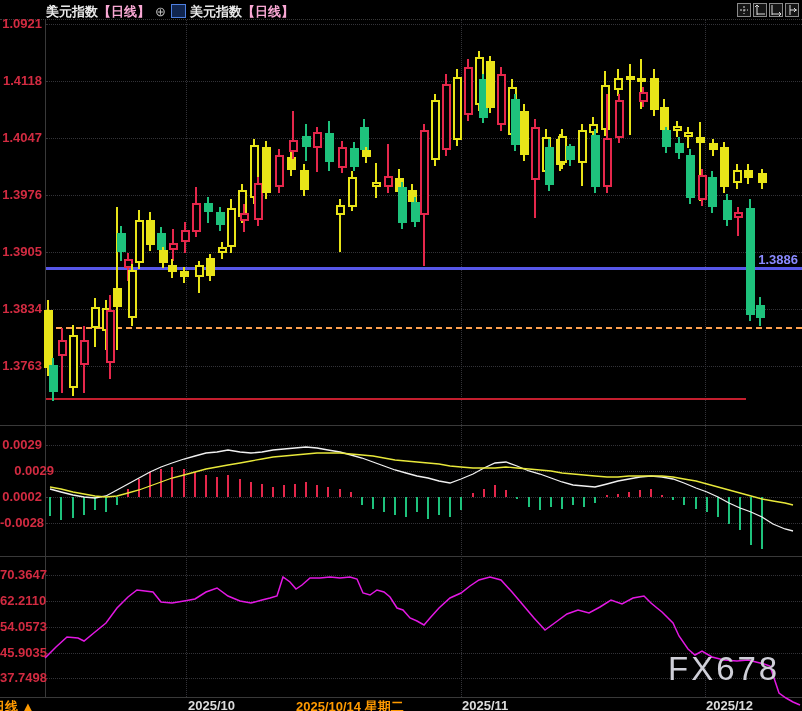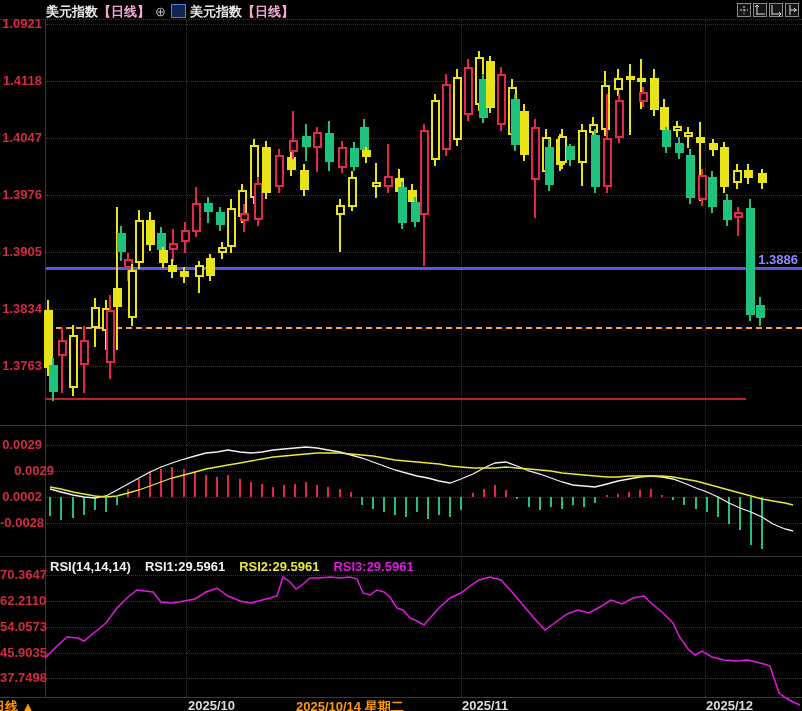--- a/index.html
+++ b/index.html
@@ -368,20 +368,18 @@
         <polyline points="45,658 56,647 67,637 78,638 84,641 95,632 106,623 117,608 128,597 137,590 145,591 153,592 161,602 172,603 184,601 195,599 206,592 217,588 228,596 240,601 251,603 262,600 270,598 277,596 283,577 290,582 296,589 302,585 310,578 320,578 330,577 340,578 350,577 357,579 363,593 370,595 377,590 384,592 390,597 397,608 403,610 410,618 417,621 424,625 430,618 439,608 450,598 461,593 470,586 479,580 490,577 501,580 512,592 523,605 534,618 545,630 556,622 567,614 578,610 589,613 600,607 611,600 622,604 633,598 644,596 651,603 657,608 662,612 673,623 679,636 688,649 695,655 702,651 712,657 724,660 737,661 748,660 756,662 764,664 770,666 775,681 779,693 786,698 793,702 800,705" fill="none" stroke="#e318e3" stroke-width="1.5"></polyline>
       </svg>
       <div class="abs" style="left:690px;top:252px;width:108px;text-align:right;font-size:13px;font-weight:700;color:#8a8aff">1.3886</div>
       <div class="datelab" style="left:188px;color:#dcdcdc">2025/10</div>
       <div class="datelab" style="left:296px;color:#ff9a00">2025/10/14 星期二</div>
       <div class="datelab" style="left:462px;color:#dcdcdc">2025/11</div>
       <div class="datelab" style="left:706px;color:#dcdcdc">2025/12</div>
     </div>
 
 
-  <div class="paneheader" style="left:50px;top:559px">
-    <span style="color:#f0f0f0">RSI(14,14,14)</span><span style="color:#f0f0f0">RSI1:29.5961</span><span style="color:#e8e83a">RSI2:29.5961</span><span style="color:#e318e3">RSI3:29.5961</span>
-  </div>
-
+
+  <div id="watermark">FX678</div>
 
   <div class="datelab" style="left:-8px;color:#ff9a00">日线 ▲</div>
 
 </div>
 
 </body></html>

